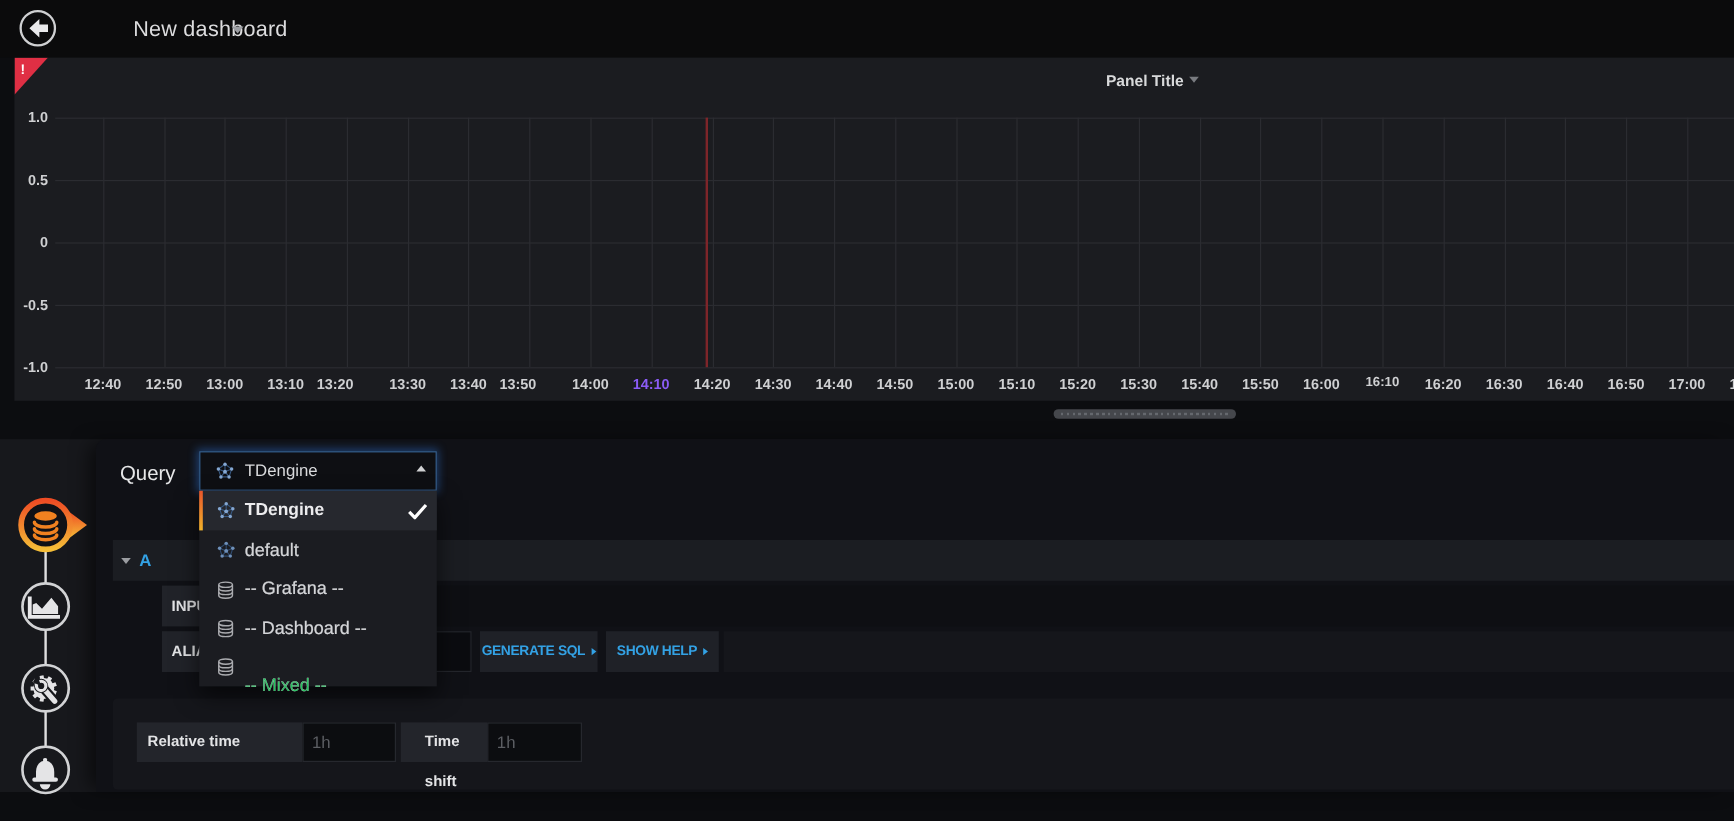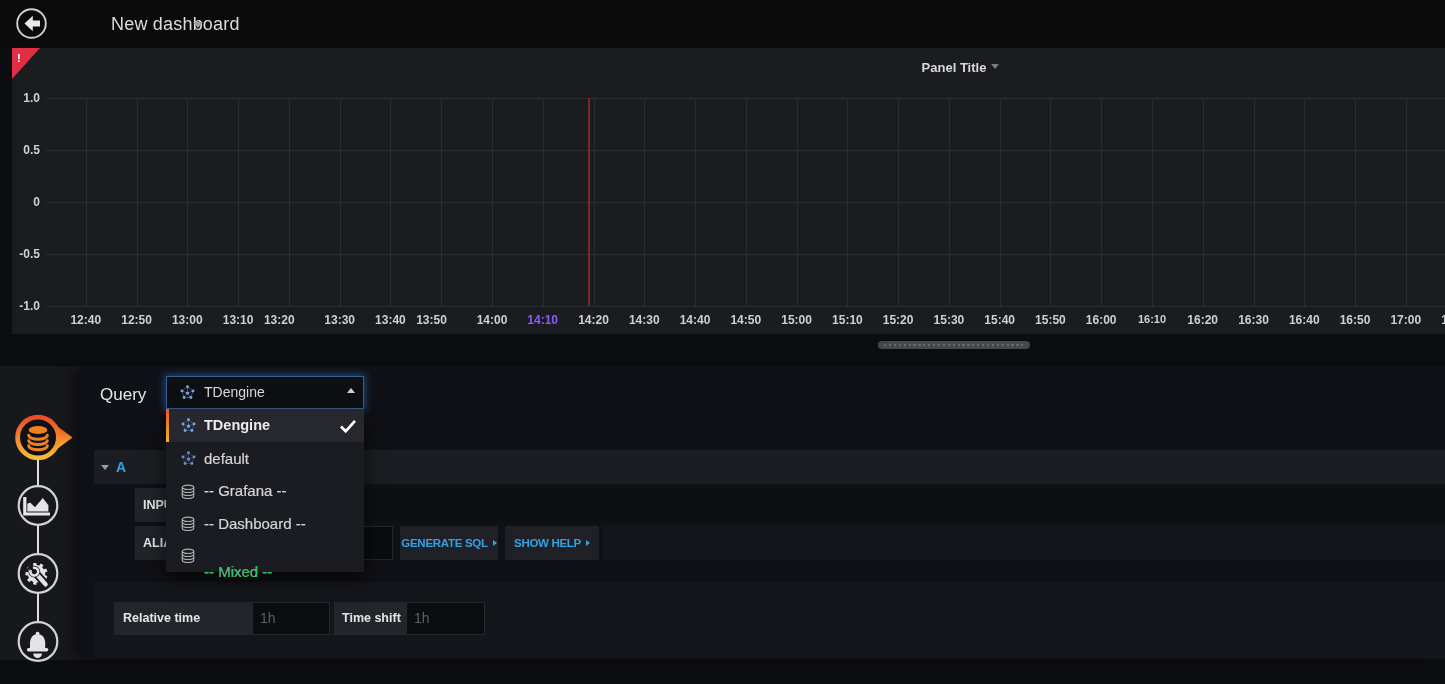--- a/index.html
+++ b/index.html
@@ -150,21 +150,21 @@
 <div class="abs" style="left:135px;top:488px;width:88px;height:34px;background:#212329;font-size:12.5px;font-weight:bold;color:#e3e4e6;line-height:34px;padding-left:8px;">INPUT SQL</div>
 <div class="abs" style="left:223px;top:488px;width:1222px;height:34px;background:#0e0f13;"></div>
 <div class="abs" style="left:135px;top:526px;width:88px;height:34px;background:#212329;font-size:12.5px;font-weight:bold;color:#e3e4e6;line-height:34px;padding-left:8px;">ALIAS BY</div>
 <div class="abs" style="left:223px;top:526px;width:170px;height:34px;background:#0b0c10;border:1px solid #24262c;"></div>
 <div class="abs" style="left:400px;top:526px;width:98px;height:34px;background:#1f2127;display:flex;align-items:center;justify-content:center;white-space:nowrap;font-size:11.5px;letter-spacing:-0.3px;font-weight:bold;color:#33a2e5;">GENERATE SQL<span style="display:inline-block;margin-left:5px;vertical-align:0.5px;width:0;height:0;border-top:3.5px solid transparent;border-bottom:3.5px solid transparent;border-left:4.5px solid #33a2e5;"></span></div>
 <div class="abs" style="left:505px;top:526px;width:94px;height:34px;background:#1f2127;display:flex;align-items:center;justify-content:center;white-space:nowrap;font-size:11.5px;letter-spacing:-0.3px;font-weight:bold;color:#33a2e5;">SHOW HELP<span style="display:inline-block;margin-left:5px;vertical-align:0.5px;width:0;height:0;border-top:3.5px solid transparent;border-bottom:3.5px solid transparent;border-left:4.5px solid #33a2e5;"></span></div>
 <div class="abs" style="left:603px;top:526px;width:842px;height:34px;background:#15161b;"></div>
 <div class="abs" style="left:94px;top:582px;width:1351px;height:76px;background:#15161b;border-radius:4px 0 0 4px;"></div>
 <div class="abs" style="left:114px;top:602px;width:138px;height:33px;background:#23252b;font-size:12.5px;font-weight:bold;color:#e3e4e6;line-height:33px;padding-left:9px;">Relative time</div>
 <div class="abs" style="left:252px;top:602px;width:78px;height:33px;background:#0c0d10;border:1px solid #26282e;line-height:31px;font-size:14px;color:#5c5e63;padding-left:7px;">1h</div>
-<div class="abs" style="left:334px;top:602px;width:72px;height:33px;background:#23252b;font-size:12.5px;font-weight:bold;color:#e3e4e6;line-height:33px;padding-left:8px;">Time shift</div>
+<div class="abs" style="left:334px;top:602px;width:72px;height:33px;background:#23252b;font-size:12.5px;font-weight:bold;color:#e3e4e6;line-height:33px;padding-left:20px;">Time shift</div>
 <div class="abs" style="left:406px;top:602px;width:79px;height:33px;background:#0c0d10;border:1px solid #26282e;line-height:31px;font-size:14px;color:#5c5e63;padding-left:7px;">1h</div>
 <div class="abs" style="left:166px;top:376px;width:198px;height:33px;background:#0e0f13;border:1px solid #356091;box-shadow:0 0 7px 2px rgba(47,116,212,0.45);"></div>
 <svg class="abs" style="left:179px;top:384px;" width="17" height="17" viewBox="0 0 20 20">
 <g stroke="#35567f" stroke-width="1.1" fill="none">
 <path d="M10 3.3 L16.5 8.1 L14 15.8 L6 15.8 L3.5 8.1 Z"></path>
 <path d="M10 3.3 L10 10.7 M16.5 8.1 L10 10.7 M14 15.8 L10 10.7 M6 15.8 L10 10.7 M3.5 8.1 L10 10.7"></path>
 </g>
 <g fill="#84a7d2">
 <circle cx="10" cy="3.3" r="1.7"></circle>
         <circle cx="16.5" cy="8.1" r="1.7"></circle>

